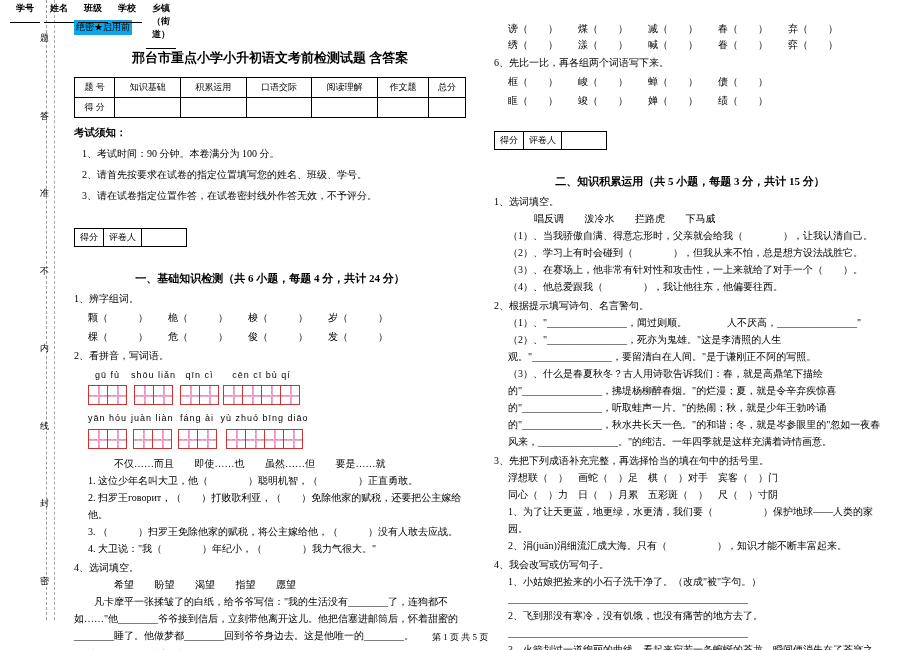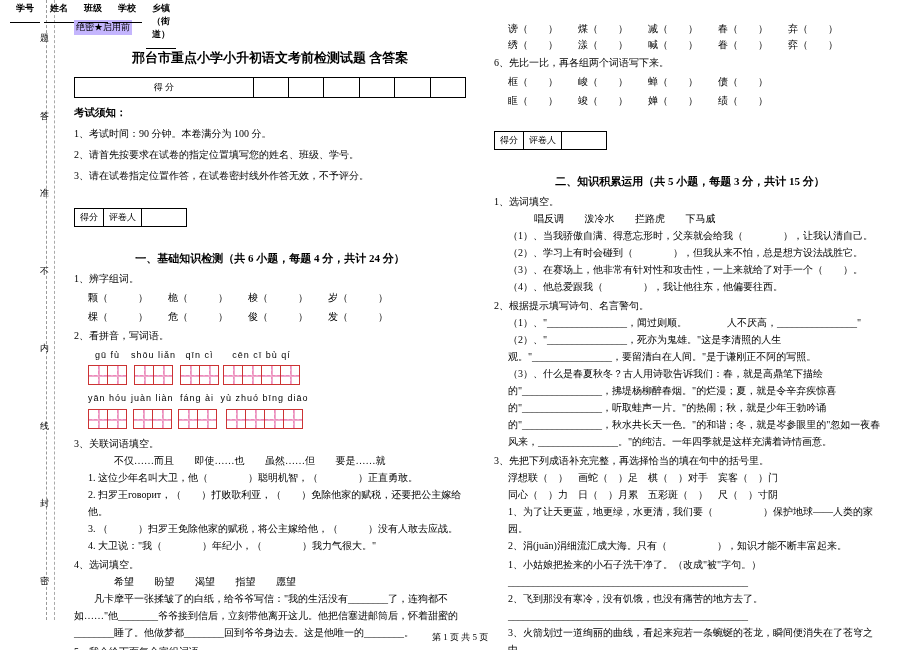--- a/index.html
+++ b/index.html
@@ -73,21 +73,21 @@
     flex: 1;
     padding: 0 14px;
   }
   .col-left { border-right: 0; }
   .col-right { }
 
   .classify {
     text-align: left;
     font-size: 9px;
     margin-bottom: 8px;
-    background: #c4b5fd;
+    background: #0ea5e9;
     display: inline-block;
     padding: 1px 2px;
   }
   .title {
     text-align: center;
     font-size: 13px;
     font-weight: bold;
     margin: 6px 0 10px;
   }
   table.score {
@@ -101,21 +101,21 @@
     text-align: center;
     font-size: 9px;
     font-weight: normal;
   }
   .section-head {
     font-weight: bold;
     font-size: 10.5px;
     margin: 5px 0;
   }
   .notice-list p {
-    margin: 4px 0;
+    margin: 4px 8px;
     line-height: 1.7;
   }
   .score-box {
     border: 1px solid #000;
     display: inline-flex;
     margin: 20px 0;
   }
   .score-box span {
     border-right: 1px solid #000;
     padding: 2px 5px;
@@ -201,20 +201,29 @@
 </div>
 
 <div class="page">
 
   <div class="column col-left">
     <div class="classify">绝密★启用前</div>
     <div class="title">邢台市重点小学小升初语文考前检测试题 含答案</div>
 
     <table class="score">
       <tbody>
+          <tr>
+        <th>题 号</th>
+        <th>知识基础</th>
+        <th>积累运用</th>
+        <th>口语交际</th>
+        <th>阅读理解</th>
+        <th>作文题</th>
+        <th>总分</th>
+      </tr>
       <tr>
         <td>得 分</td>
         <td></td>
             <td></td>
             <td></td>
             <td></td>
             <td></td>
             <td></td>
       </tr>
     </tbody>
@@ -312,21 +321,20 @@
               <div class="tianzi"></div>
               <div class="tianzi"></div>
               <div class="tianzi"></div>
               <div class="tianzi"></div>
             </div>
           </div>
       </div>
     </div>
 
     <div class="q">
-      <div>3、关联词语填空。</div>
       <div class="word-bank">
         <span>不仅……而且</span>
         <span>即使……也</span>
         <span>虽然……但</span>
         <span>要是……就</span>
       </div>
       <div class="indent">1. 这位少年名叫大卫，他（　　　　）聪明机智，（　　　　）正直勇敢。</div>
       <div class="indent">2. 扫罗王говорит，（　　）打败歌利亚，（　　）免除他家的赋税，还要把公主嫁给他。</div>
       <div class="indent">3. （　　　）扫罗王免除他家的赋税，将公主嫁给他，（　　　）没有人敢去应战。</div>
       <div class="indent">4. 大卫说："我（　　　　）年纪小，（　　　　）我力气很大。"</div>
@@ -412,20 +420,21 @@
 
     <div class="q">
       <div>3、先把下列成语补充完整，再选择恰当的填在句中的括号里。</div>
       <div class="indent">浮想联（　）　画蛇（　）足　棋（　）对手　宾客（　）门</div>
       <div class="indent">同心（　）力　日（　）月累　五彩斑（　）　尺（　）寸阴</div>
       <div class="indent">1、为了让天更蓝，地更绿，水更清，我们要（　　　　　）保护地球——人类的家园。</div>
       <div class="indent">2、涓(juān)涓细流汇成大海。只有（　　　　　），知识才能不断丰富起来。</div>
     </div>
 
     <div class="q">
+      <div>4、我会改写或仿写句子。</div>
       <div class="indent">1、小姑娘把捡来的小石子洗干净了。（改成"被"字句。）</div>
       <div class="indent">________________________________________________</div>
       <div class="indent">2、飞到那没有寒冷，没有饥饿，也没有痛苦的地方去了。</div>
       <div class="indent">________________________________________________</div>
       <div class="indent">3、火箭划过一道绚丽的曲线，看起来宛若一条蜿蜒的苍龙，瞬间便消失在了苍穹之中。</div>
       <div class="indent">________________________________________________</div>
     </div>
 
     
 

